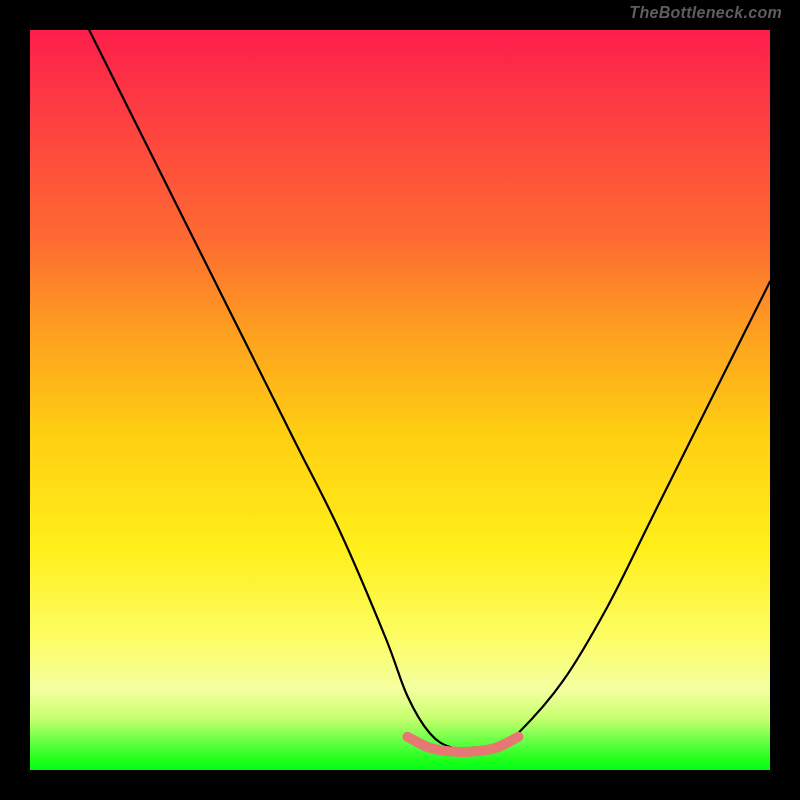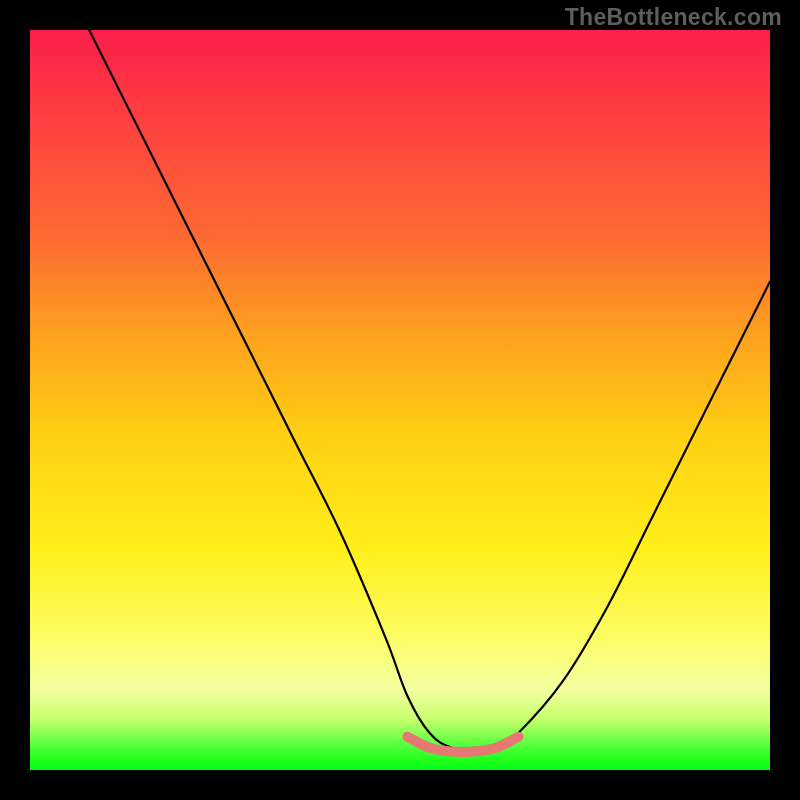--- a/index.html
+++ b/index.html
@@ -15,24 +15,25 @@
     position: relative;
     width: 800px;
     height: 800px;
     background: #000000;
   }
   .watermark {
     position: absolute;
     top: 4px;
     right: 18px;
     color: #5e5e5e;
-    font-size: 23px;
+    font-size: 16px;
     font-weight: bold;
     letter-spacing: 0.3px;
     z-index: 10;
+    font-style: italic;
   }
   .plot-area {
     position: absolute;
     left: 30px;
     top: 30px;
     width: 740px;
     height: 740px;
     overflow: hidden;
   }
   .gradient-bg {

